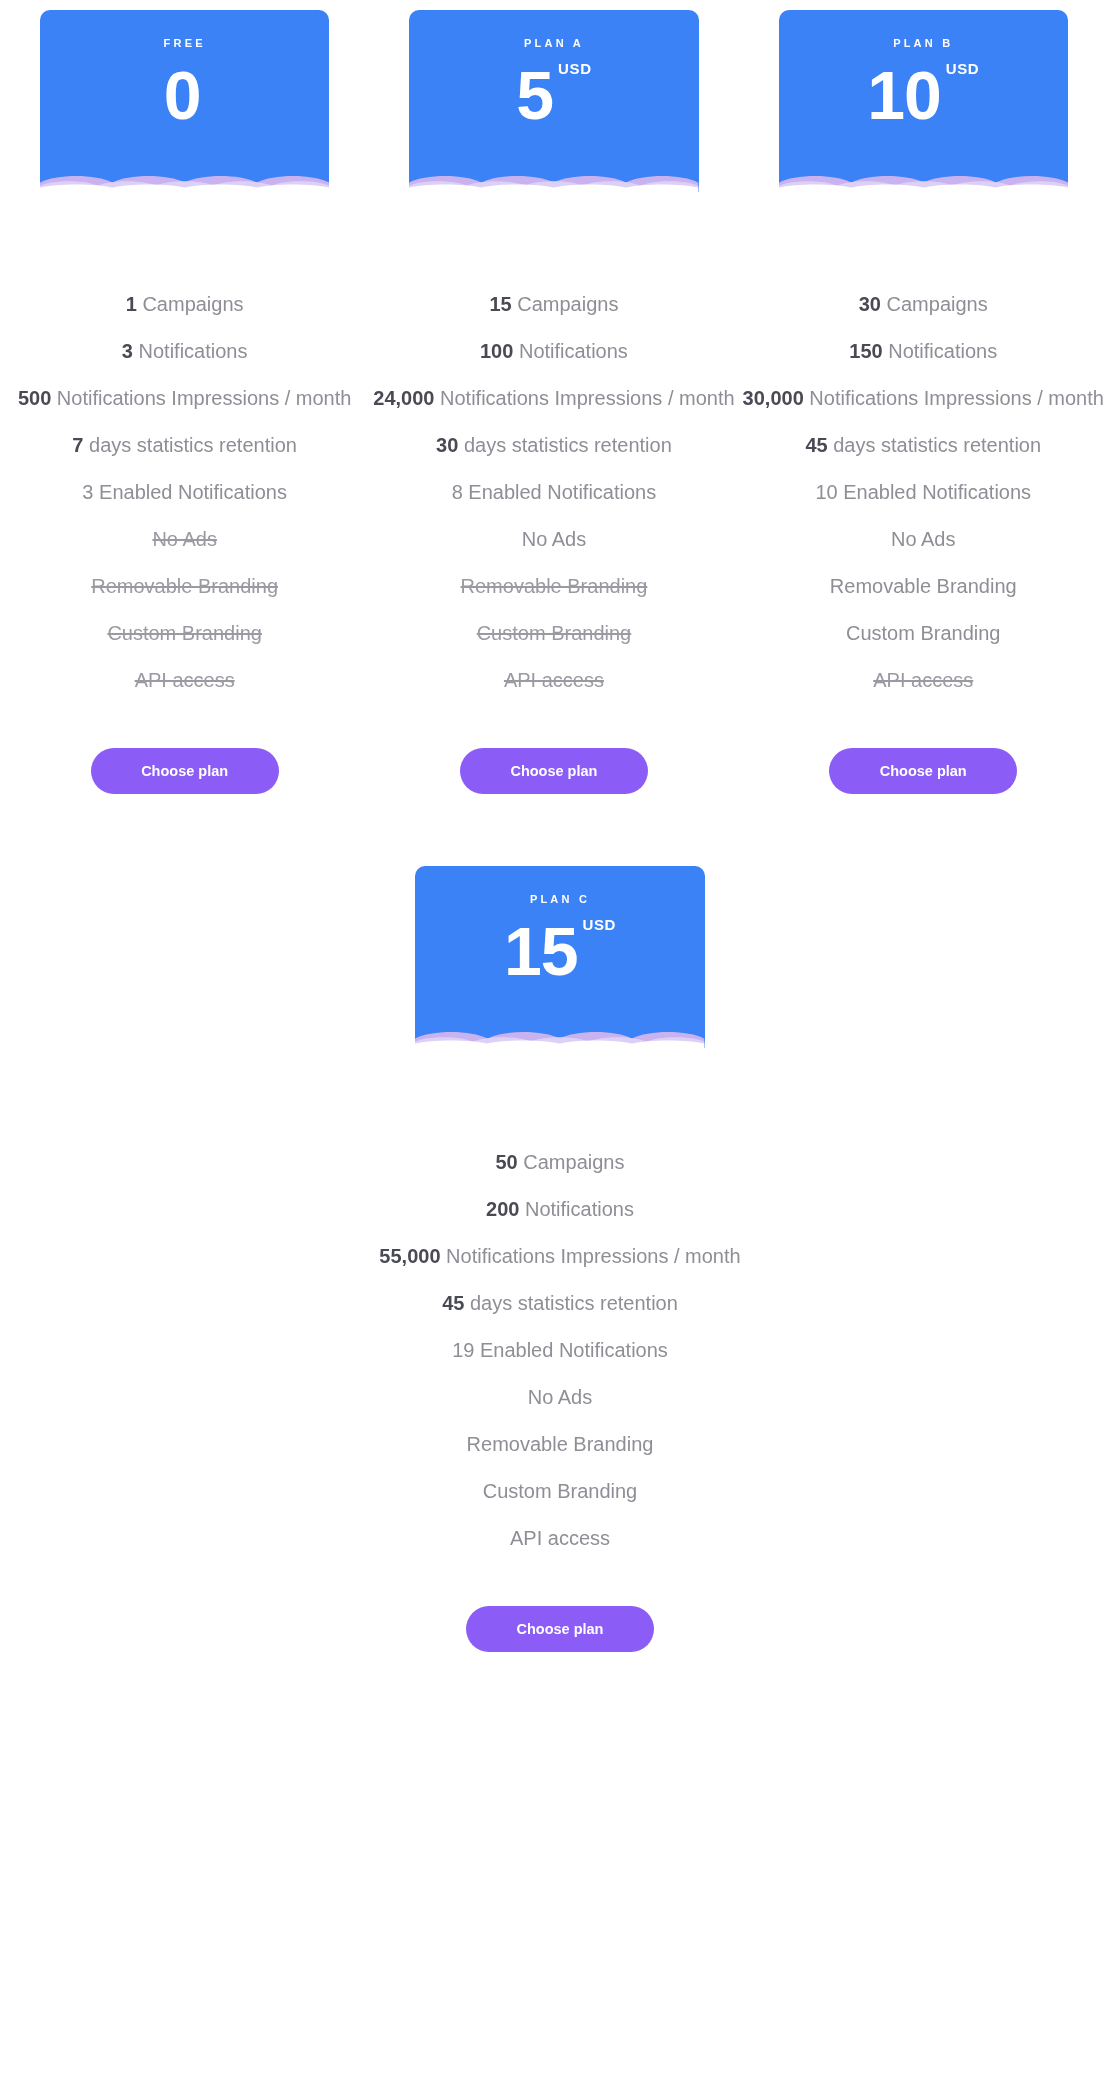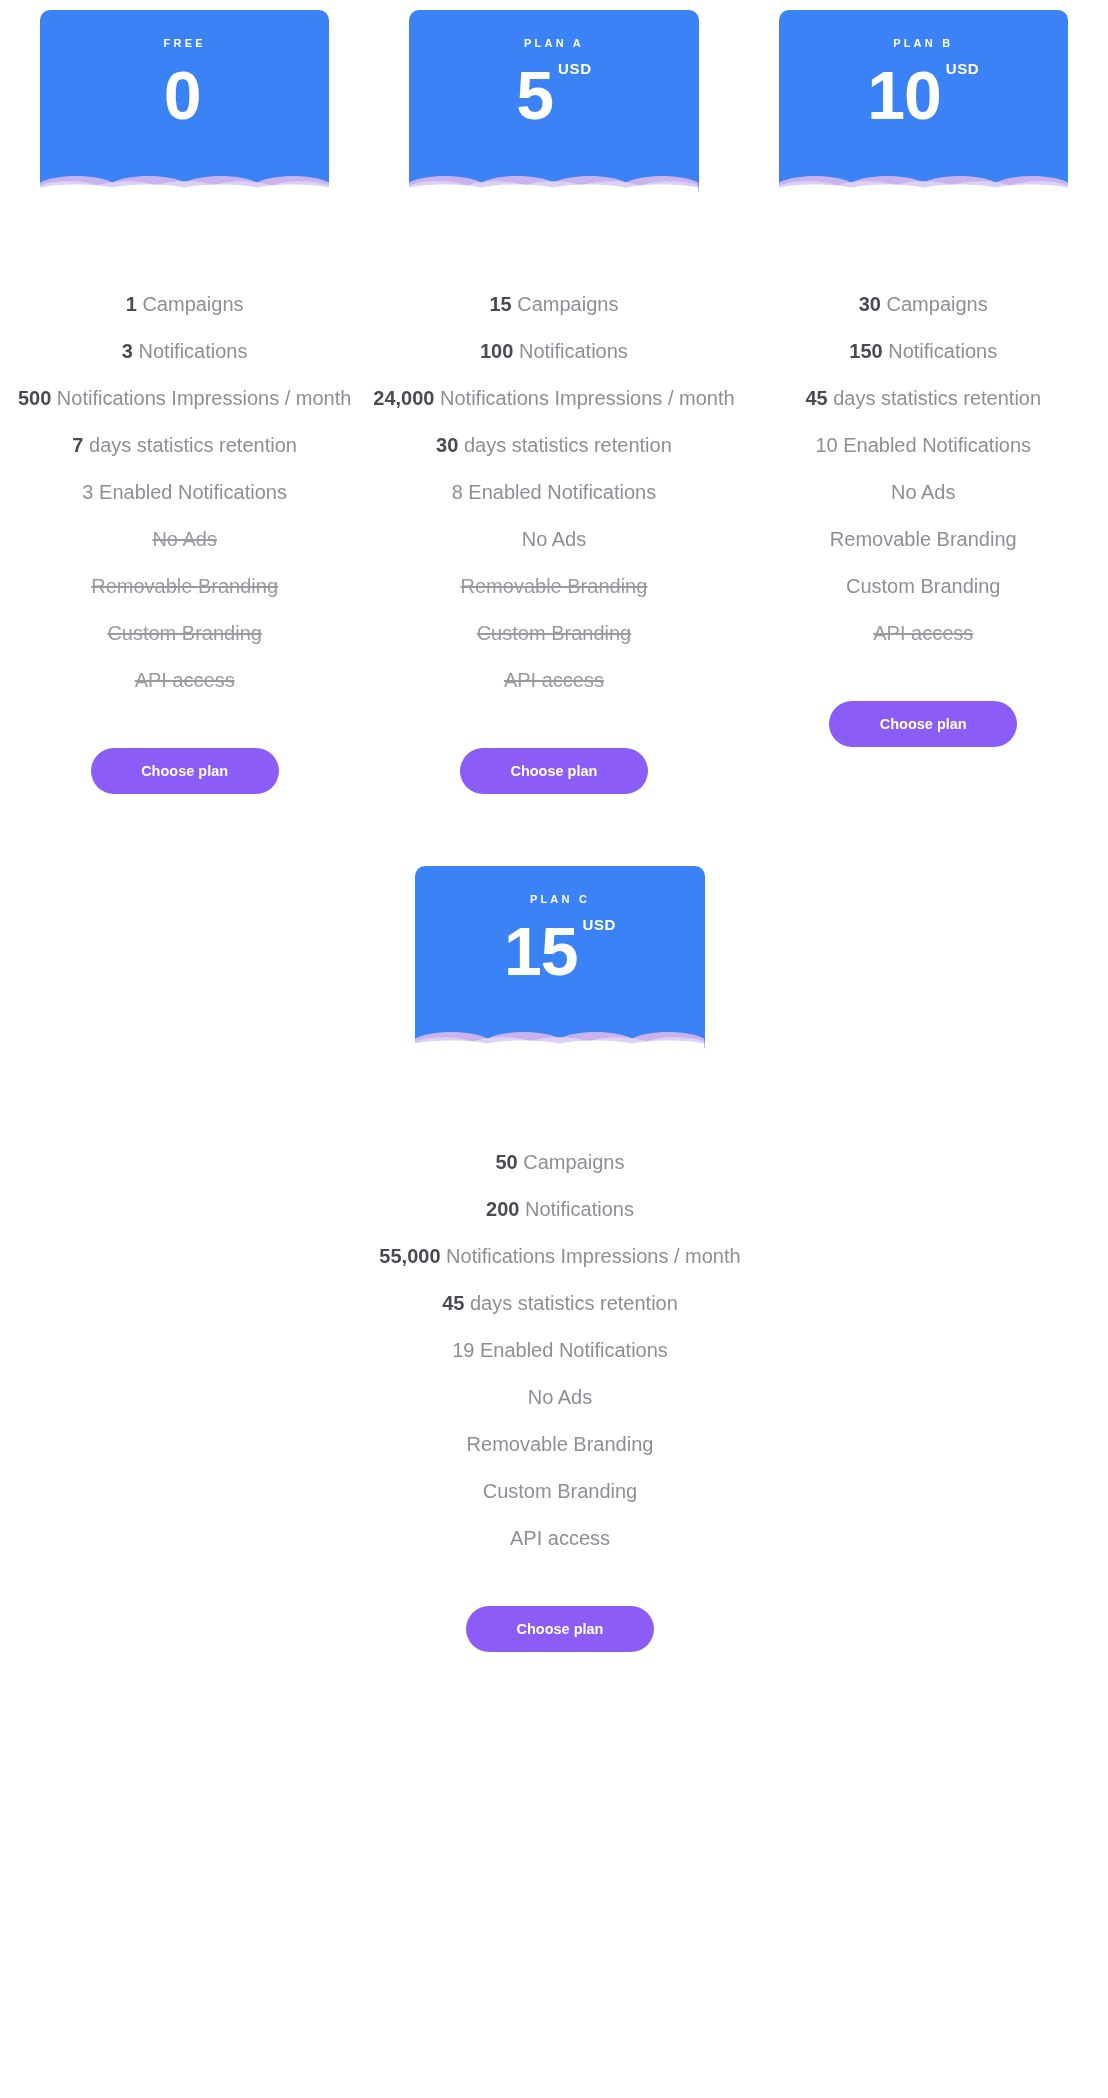--- a/index.html
+++ b/index.html
@@ -224,20 +224,21 @@
         <svg class="wave wave-mid" viewBox="0 0 300 40" preserveAspectRatio="none">
           <path d="M0,40 L0,31 C13.2,22.450000000000003 46.800000000000004,22.450000000000003 60,31 C73.2,22.450000000000003 106.80000000000001,22.450000000000003 120,31 C133.2,22.450000000000003 166.8,22.450000000000003 180,31 C193.2,22.450000000000003 226.8,22.450000000000003 240,31 C253.2,22.450000000000003 286.8,22.450000000000003 300,31 L300,40 Z" fill="#ddd0f7"></path>
         </svg>
         <svg class="wave wave-front" viewBox="0 0 300 40" preserveAspectRatio="none">
           <path d="M0,40 L0,32 C16.5,24.4 58.5,24.4 75,32 C91.5,24.4 133.5,24.4 150,32 C166.5,24.4 208.5,24.4 225,32 C241.5,24.4 283.5,24.4 300,32 L300,40 Z" fill="#ffffff"></path>
         </svg>
       </div>
       <div class="features">
         <div class="feature-item"><span class="feature-num">30</span><span> Campaigns</span></div>
         <div class="feature-item"><span class="feature-num">150</span><span> Notifications</span></div>
+        <div class="feature-item"><span class="feature-num">30,000</span><span> Notifications Impressions / month</span></div>
         <div class="feature-item"><span class="feature-num">45</span><span> days statistics retention</span></div>
         <div class="feature-item"><span>10 Enabled Notifications</span></div>
         <div class="feature-item"><span>No Ads</span></div>
         <div class="feature-item"><span>Removable Branding</span></div>
         <div class="feature-item"><span>Custom Branding</span></div>
         <div class="feature-item disabled"><span>API access</span></div>
       </div>
       <button class="choose-btn">Choose plan</button>
     </div>
   </div>

